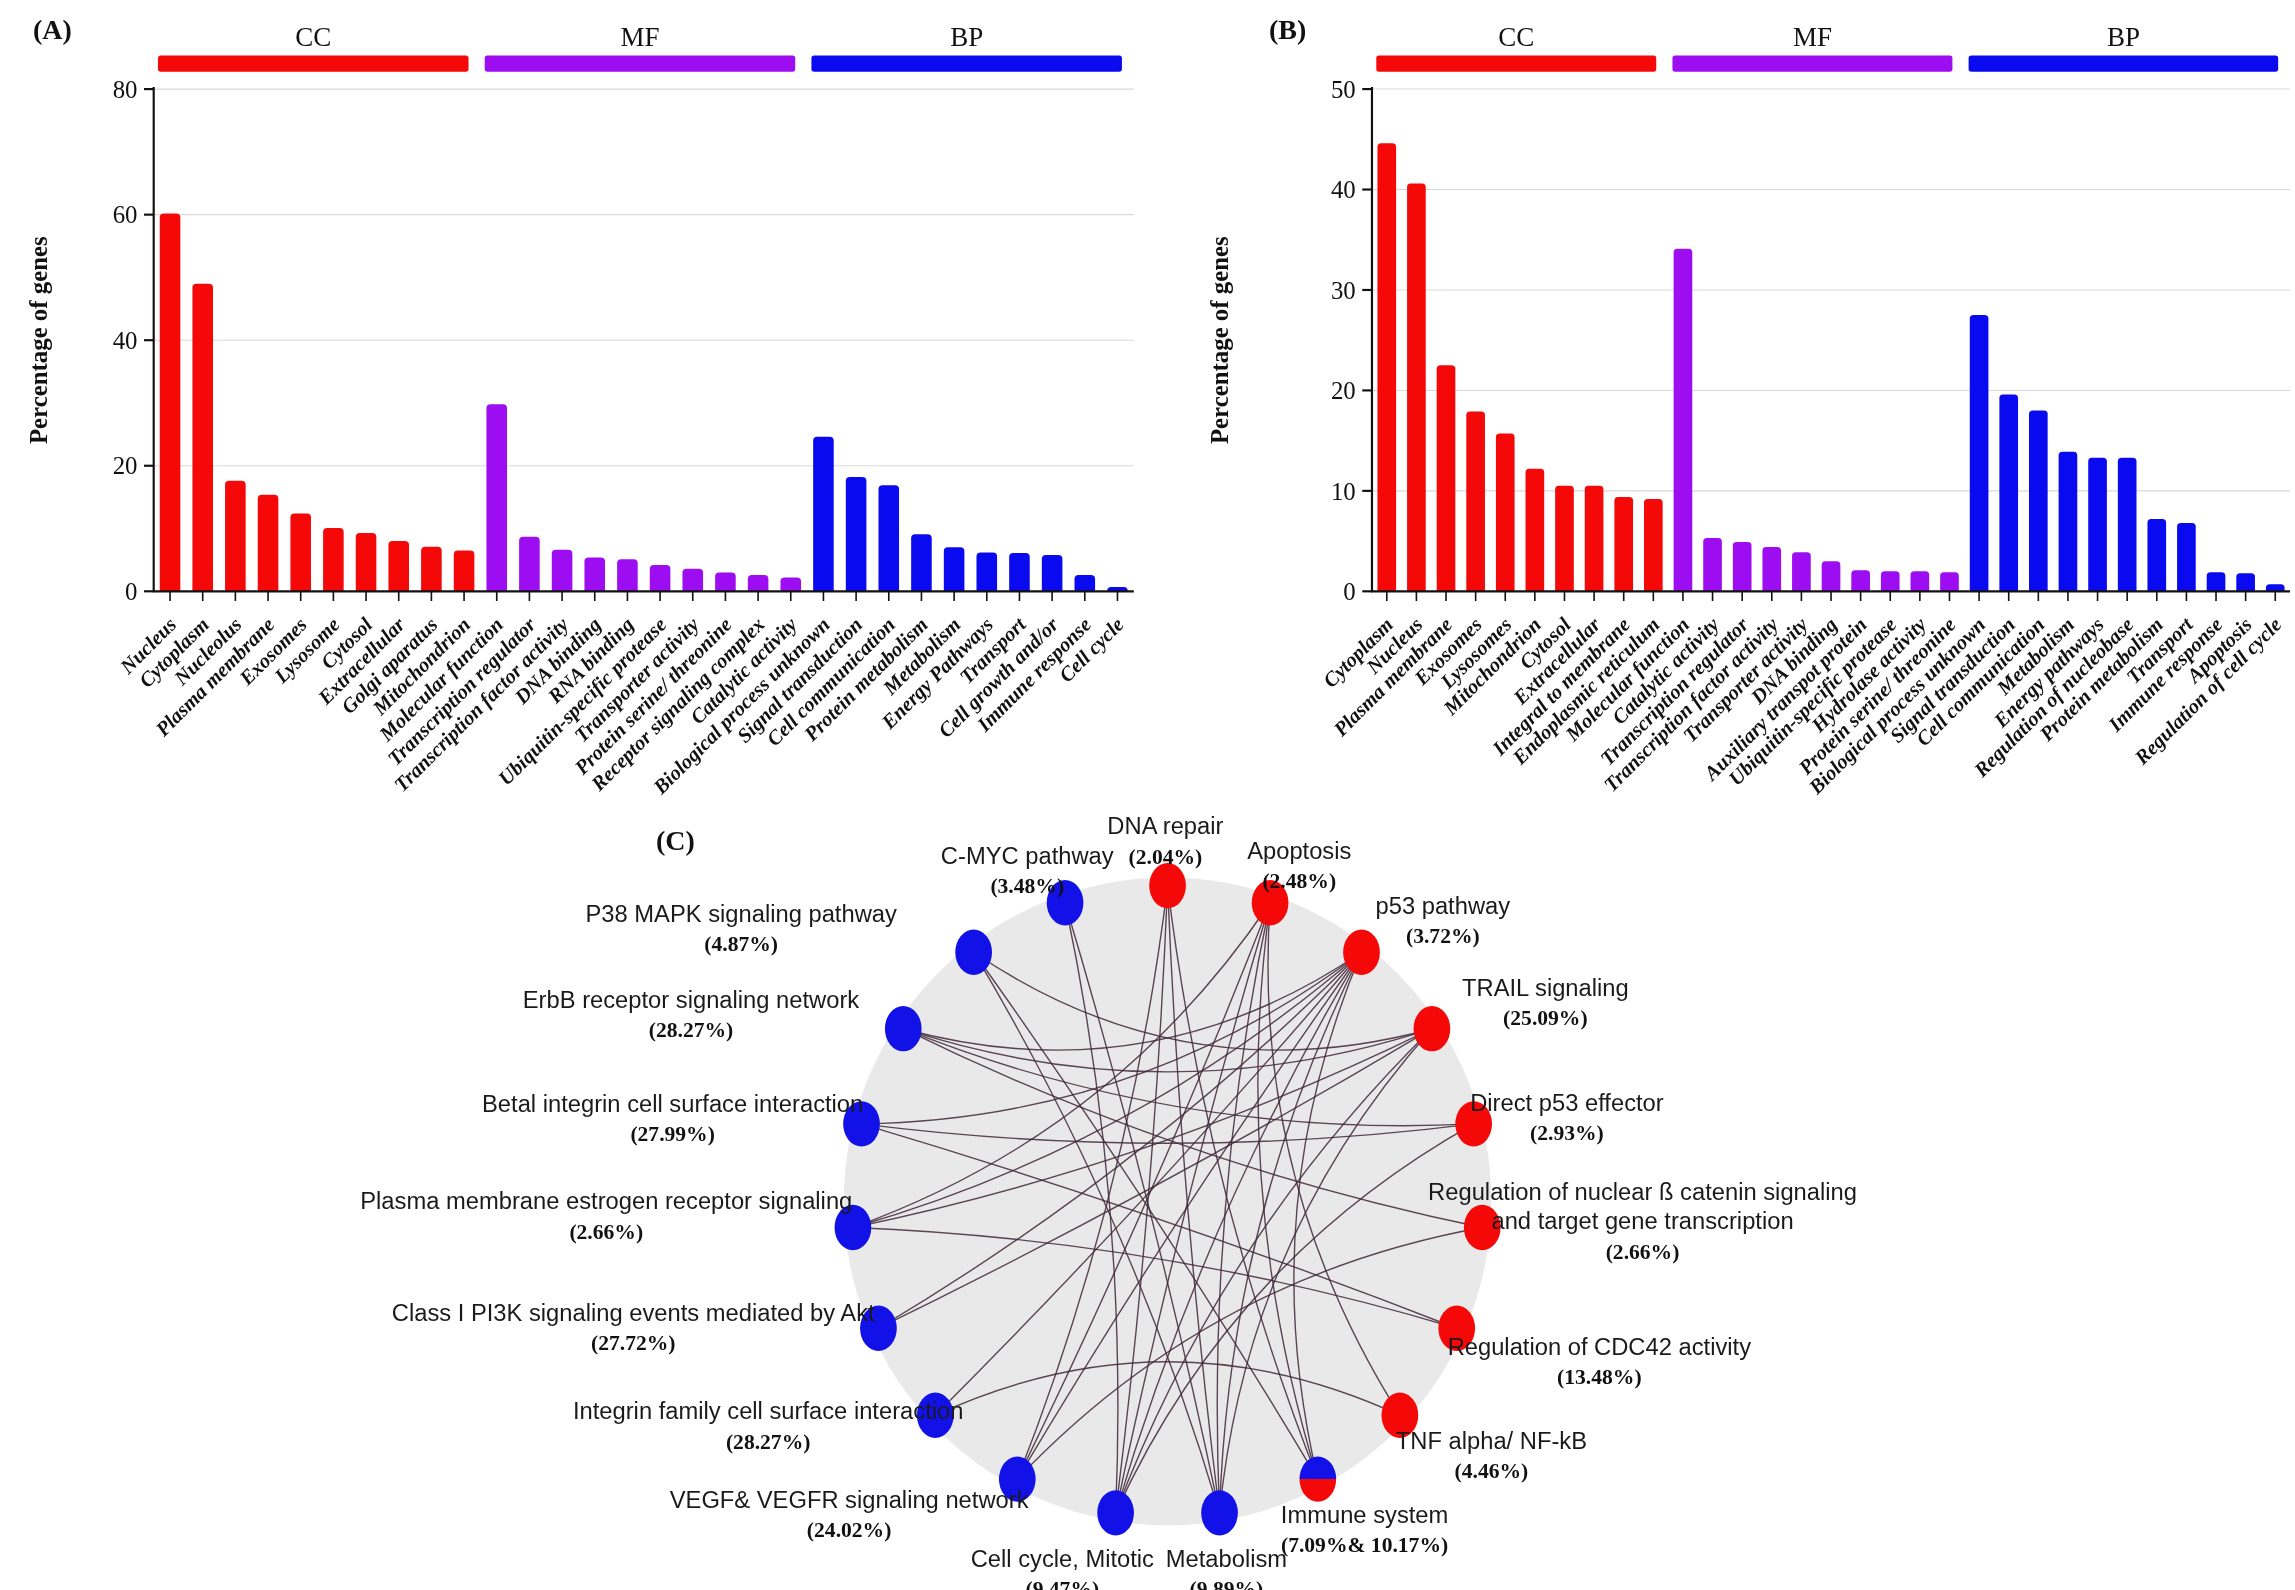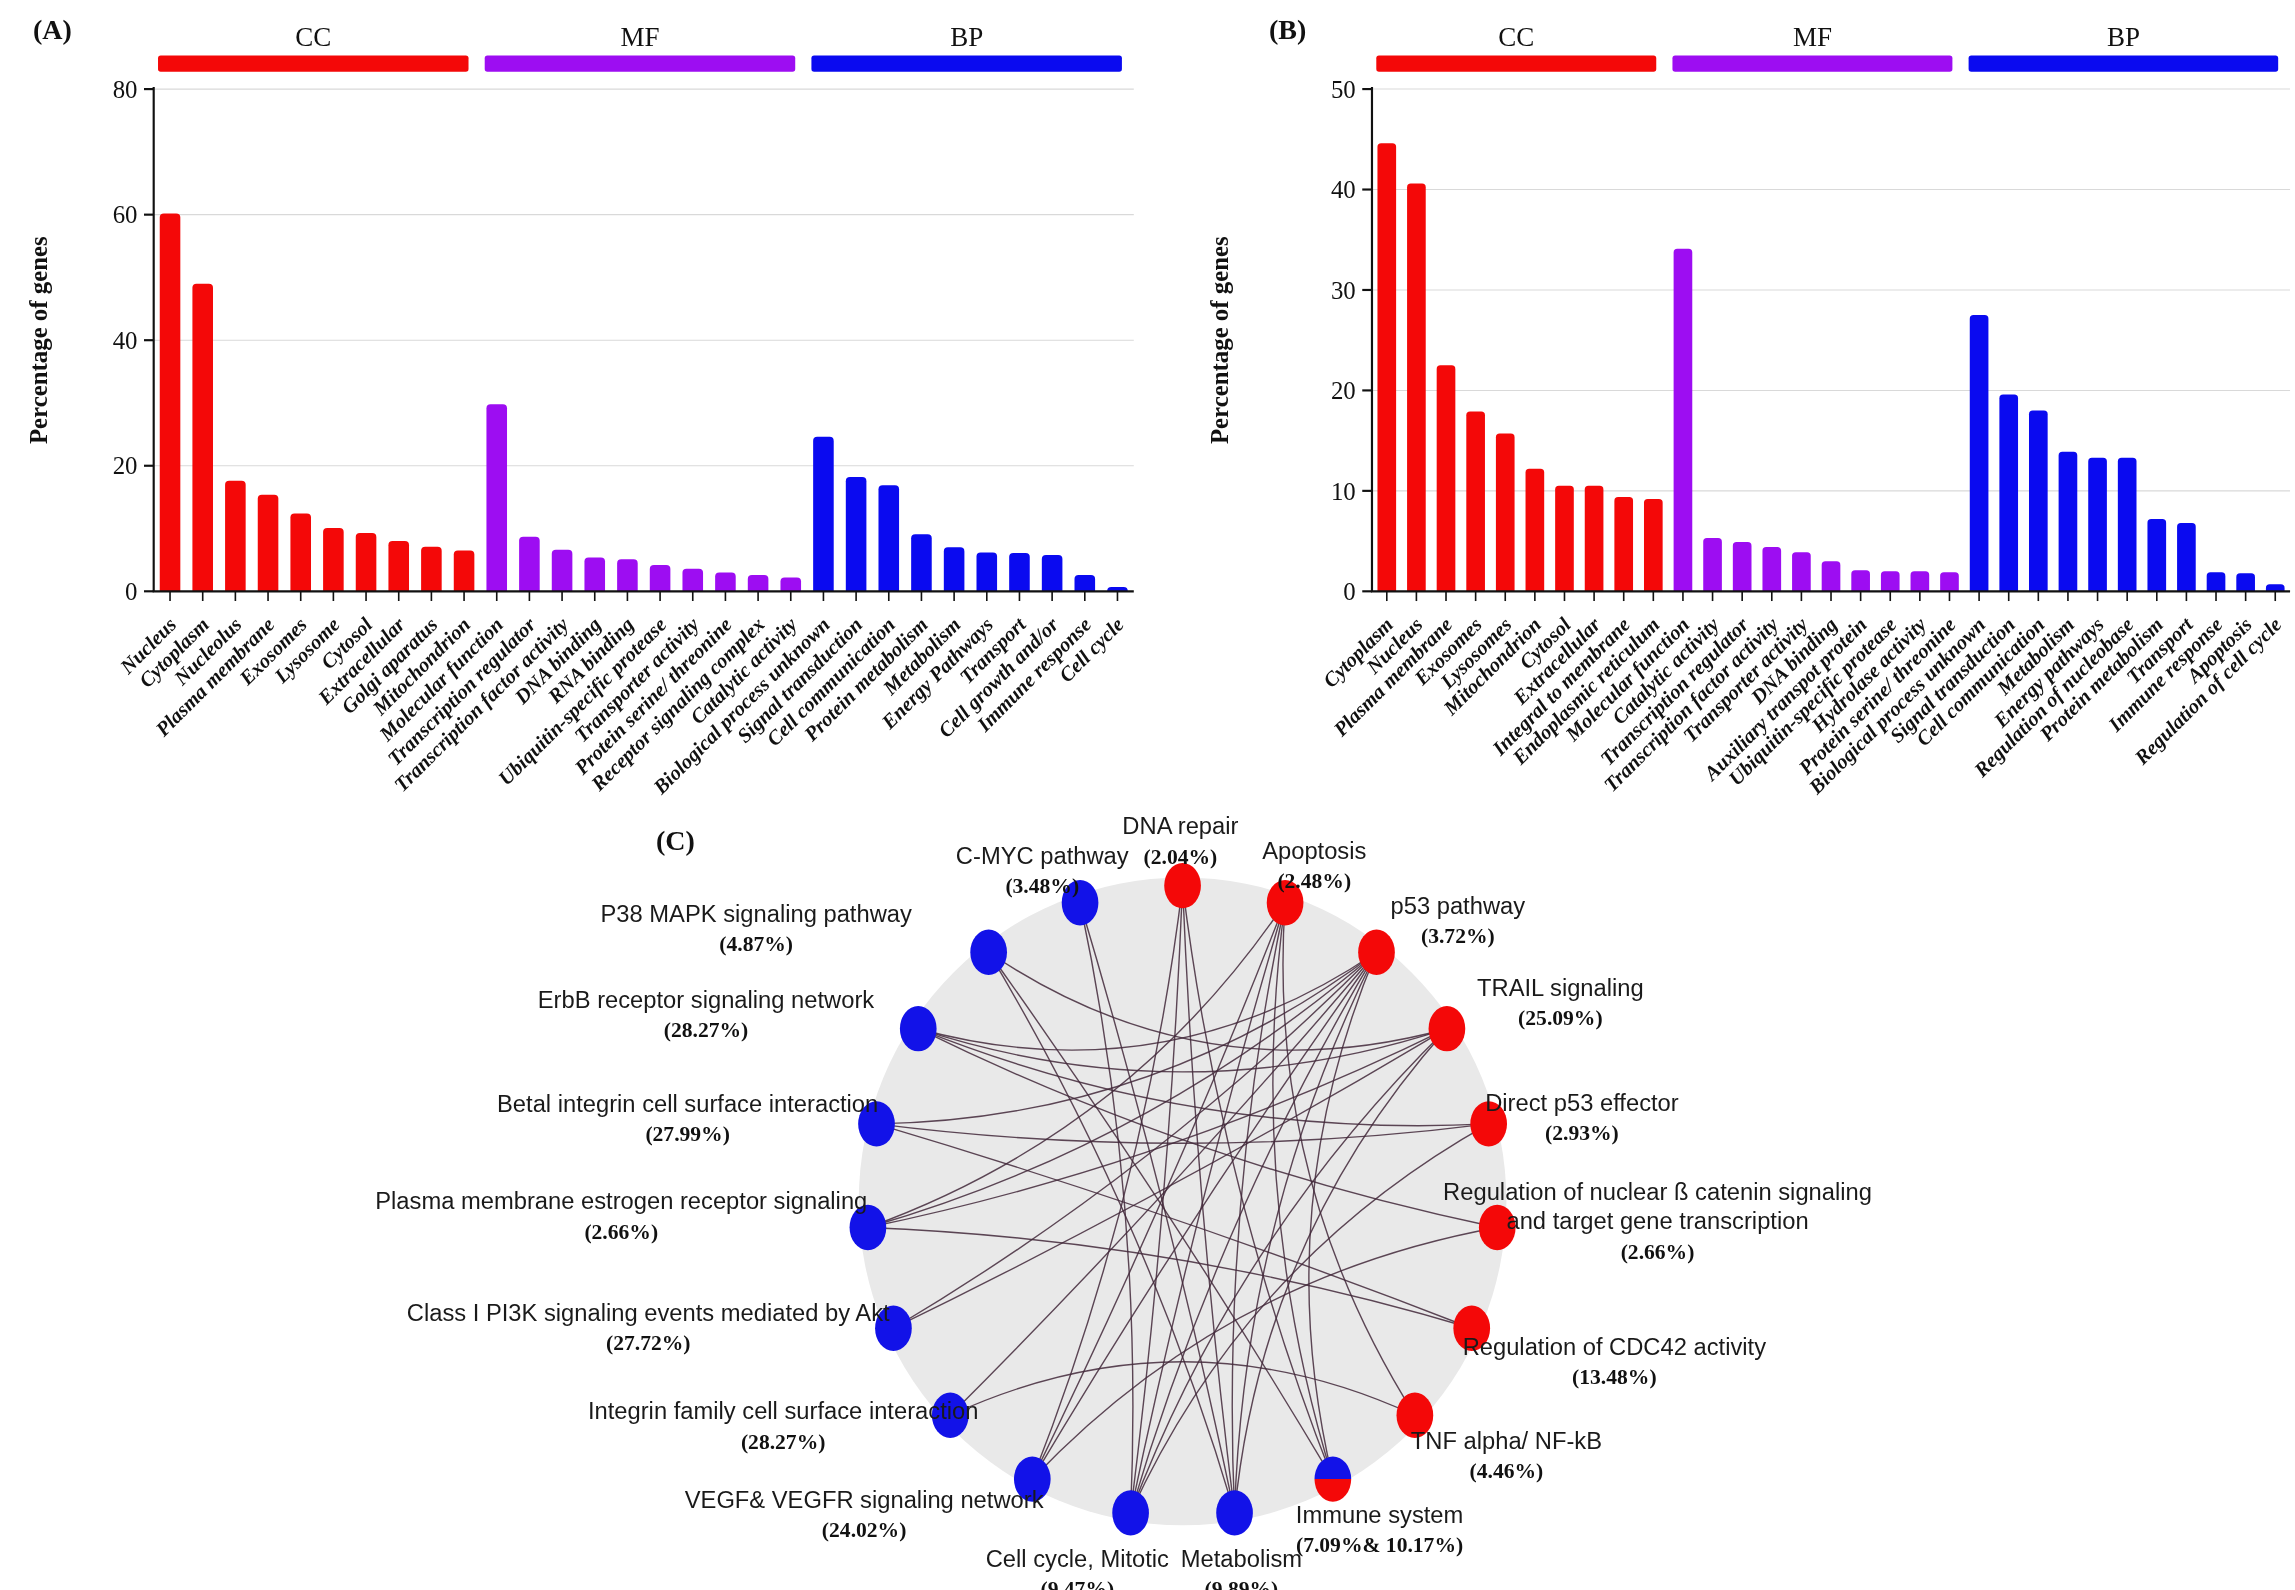--- a/index.html
+++ b/index.html
@@ -260,21 +260,21 @@
       <line x1="1886.9032258064517" y1="1080" x2="1886.9032258064517" y2="1098" stroke="#111" stroke-width="3"></line>
       <text x="1900.9032258064517" y="1144" text-anchor="end" font-size="38" font-style="italic" font-weight="bold" font-family="&quot;Liberation Serif&quot;, serif" fill="#111" transform="rotate(-45 1900.9032258064517 1144)">Immune response</text>
       <line x1="1941.741935483871" y1="1080" x2="1941.741935483871" y2="1098" stroke="#111" stroke-width="3"></line>
       <text x="1955.741935483871" y="1144" text-anchor="end" font-size="38" font-style="italic" font-weight="bold" font-family="&quot;Liberation Serif&quot;, serif" fill="#111" transform="rotate(-45 1955.741935483871 1144)">Apoptosis</text>
       <line x1="1996.5806451612902" y1="1080" x2="1996.5806451612902" y2="1098" stroke="#111" stroke-width="3"></line>
       <text x="2010.5806451612902" y="1144" text-anchor="end" font-size="38" font-style="italic" font-weight="bold" font-family="&quot;Liberation Serif&quot;, serif" fill="#111" transform="rotate(-45 2010.5806451612902 1144)">Regulation of cell cycle</text>
       <text x="58" y="615" text-anchor="middle" font-size="46" font-weight="bold" font-family="&quot;Liberation Serif&quot;, serif" fill="#111" transform="rotate(-90 58 615)">Percentage of genes</text>
     </svg>
 </div>
 
-<div class="panel" style="left:324px;top:802px;text-decoration:underline;">
+<div class="panel" style="left:309px;top:802px;text-decoration:underline;">
   <svg id="chartC" width="1620" height="788" viewBox="0 0 3000 1460">
       <defs>
         <linearGradient id="halfnode" x1="0" y1="0" x2="0" y2="1">
           <stop offset="0%" stop-color="#1212e8"></stop>
           <stop offset="50%" stop-color="#1212e8"></stop>
           <stop offset="50%" stop-color="#f40808"></stop>
           <stop offset="100%" stop-color="#f40808"></stop>
         </linearGradient>
       </defs>
       <circle cx="1590" cy="740" r="600" fill="#e9e9e9"></circle>

